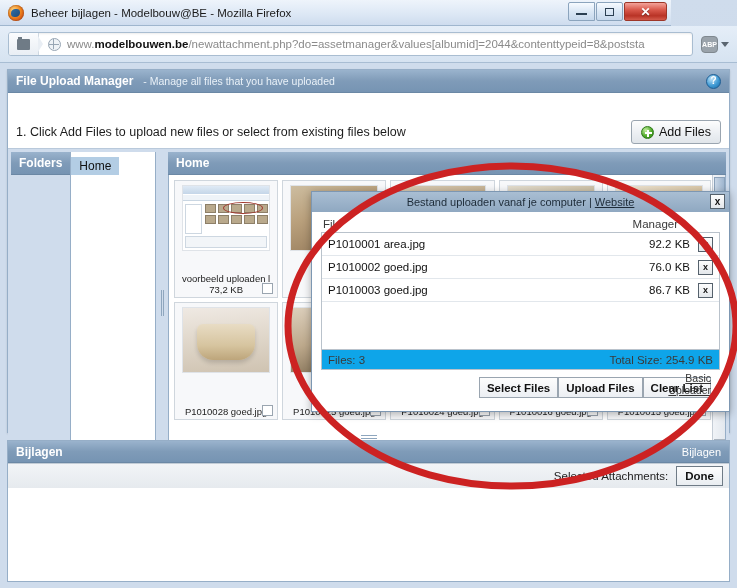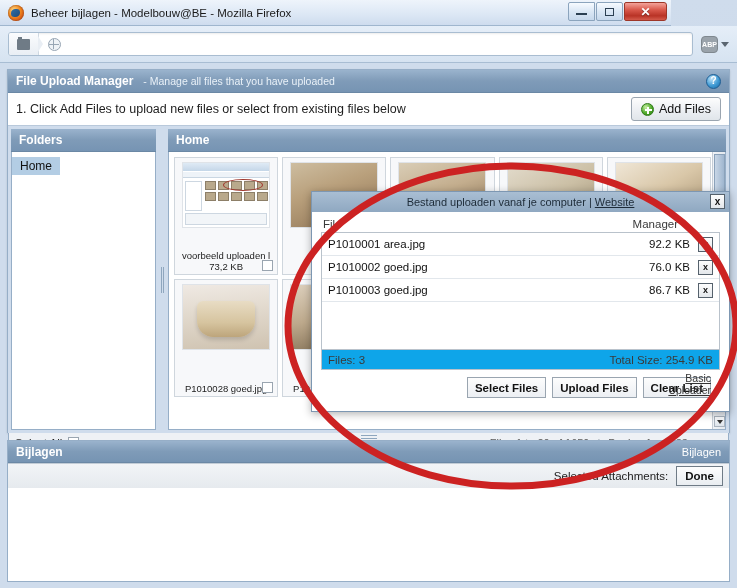--- a/index.html
+++ b/index.html
@@ -126,40 +126,40 @@
     background: radial-gradient(circle at 35% 30%, #bfe2f7 0%, #3f9ad4 55%, #1d6ba6 100%);
     border:1px solid #1d5e94; color:#fff; font-size:10px; font-weight:bold;
     display:flex;align-items:center;justify-content:center; line-height:1;
   }
 
   
   #fum { position:absolute; left:7px; top:6px; width:723px; height:364px; }
   .fum-step {
     height:33px; background:#fff; display:flex; align-items:center;
     padding:8px 8px; border-bottom:1px solid #b9c9db;
-    font-size:12.5px; color:#1d1d1d;
+    font-size:12.5px; color:#1d1d1d;margin-top:23px;
   }
   .addfiles-btn {
     margin-left:auto;
     height:24px; padding:0 9px; display:flex; align-items:center; gap:5px;
     border:1px solid #9aa5b0; border-radius:3px;
     background: linear-gradient(180deg,#fdfdfd 0%, #eceff3 55%, #e0e5ea 100%);
     font-size:12.5px; color:#111;
   }
   .plus-icon {
     width:13px;height:13px;border-radius:50%;
     background: radial-gradient(circle at 35% 30%, #c9f0a6 0%, #4faa2a 55%, #2c7a13 100%);
     border:1px solid #2f7a18; position:relative;
   }
   .plus-icon:before{content:"";position:absolute;left:3px;top:5.5px;width:7px;height:1.8px;background:#fff;}
   .plus-icon:after{content:"";position:absolute;left:5.6px;top:3px;width:1.8px;height:7px;background:#fff;}
 
   .fum-body { display:flex; height:307px; background:#cfdcec; padding:3px; gap:3px; }
 
-  .folders-col { width:145px; display:flex; flex-direction:column; }
+  .folders-col { width:145px; display:flex; flex-direction:row; }
   .folders-col .panel-head { background: linear-gradient(180deg,#9ab3cd 0%, #7f9bb8 50%, #7694b3 100%); }
   .folders-body { flex:1; background:#fff; border:1px solid #96aec7; border-top:none; padding:4px 0 0 0; }
   .folder-item {
     font-size:12px; color:#111; padding:2px 8px; display:inline-block;
   }
   .folder-item.selected { background:#b3cde4; }
 
   .gutter { width:6px; display:flex; align-items:center; justify-content:center; }
   .gutter .grip { width:3px; height:26px; border-left:1px solid #8ea6be; border-right:1px solid #8ea6be; }
 
@@ -283,21 +283,21 @@
     font-size:9px;font-weight:bold;color:#111;
     display:flex;align-items:center;justify-content:center;
   }
   .file-total {
     height:20px; background:#0ea5e9; border:1px solid #b9c2cb; border-top:none;
     display:flex; align-items:center; padding:0 6px;
     font-size:11.5px; color:#3a3a3a;
   }
   .file-total .tot { margin-left:auto; }
   .dlg-actions {
-    display:flex; align-items:center; padding:7px 9px 0 9px; gap:6px;
+    display:flex; align-items:center; padding:7px 9px 0 9px; 
     justify-content:flex-end; position:relative;
   }
   .dlg-btn {
     height:21px; padding:0 7px; border:1px solid #9aa5b0;
     background:linear-gradient(180deg,#fdfdfd,#eceff3);
     font-size:11.5px; font-weight:bold; color:#111;
     display:flex; align-items:center;
   }
   .basic-up {
     position:absolute; right:9px; top:2px; text-align:right;
@@ -364,20 +364,21 @@
       <div class="wbtn close">✕</div>
     </div>
   </div>
 
   <div class="navbar">
     <div class="urlbox">
       <div class="site-btn">
         <span class="cam-icon"></span>
       </div>
       <span class="globe-icon"></span>
+      <span class="url-text"><span>www.</span><b>modelbouwen.be</b><span>/newattachment.php?do=assetmanager&amp;values[albumid]=2044&amp;contenttypeid=8&amp;poststa</span></span>
     </div>
     <div class="abp">
       <span class="abp-icon">ABP</span>
       <span class="caret-dn"></span>
     </div>
   </div>
 
   <div class="page">
 
     <div id="fum" class="panel">

